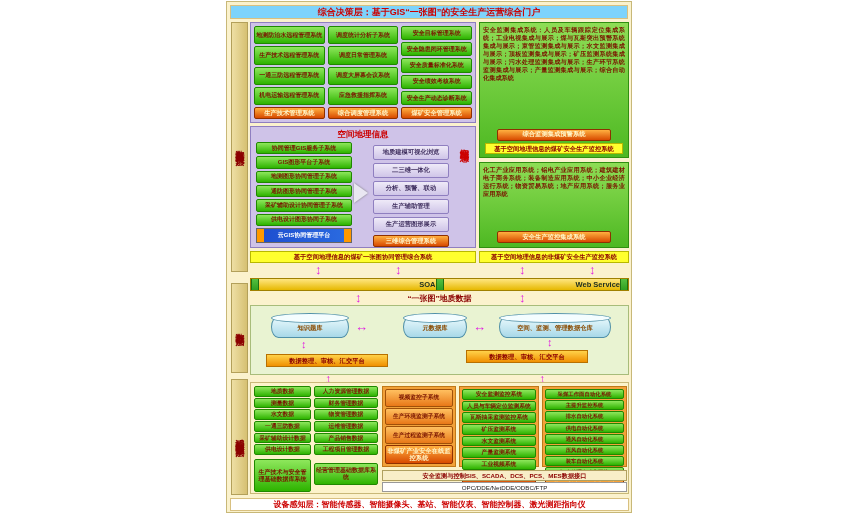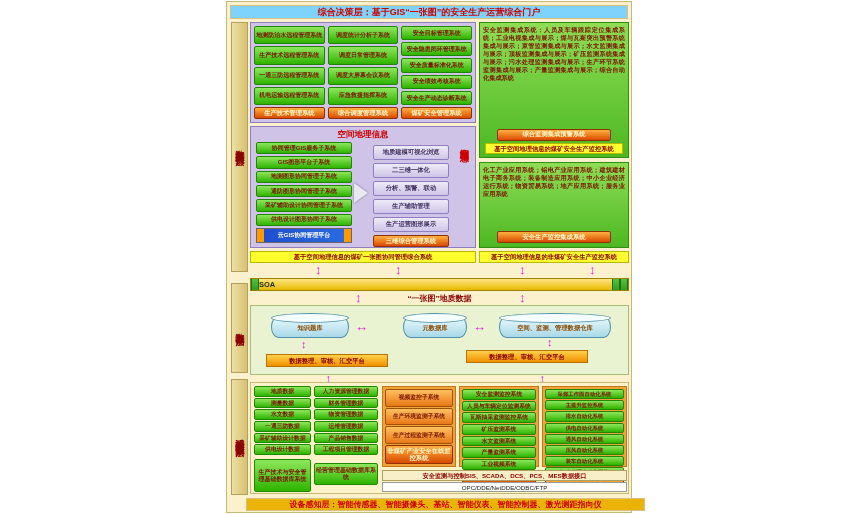--- a/index.html
+++ b/index.html
@@ -61,21 +61,21 @@
   .banner-left{position:absolute;left:23px;top:249px;width:226px;height:12px;}
   .banner-right{position:absolute;left:252px;top:249px;width:150px;height:12px;}
 
   .av,.ah{position:absolute;color:#e01ee0;font-weight:bold;font-size:13px;line-height:1;}
   .av::before{content:"↕";}
   .ah::before{content:"↔";}
 
   .soa-bar{position:absolute;left:23px;top:276px;width:379px;height:13px;
     background:linear-gradient(180deg,#ffe680,#e6b800);border:1px solid #a08000;display:flex;}
   .bus-cap{width:8px;background:linear-gradient(180deg,#55c040,#2f9f20);border-left:1px solid #1d7012;border-right:1px solid #1d7012;}
-  .soa-label{flex:1;text-align:left;font-size:7.5px;font-weight:bold;color:#203020;line-height:11px;}
+  .soa-label{flex:1;text-align:right;font-size:7.5px;font-weight:bold;color:#203020;line-height:11px;}
   .svc-platform{position:absolute;left:23px;top:291px;width:379px;text-align:center;color:#8b0000;font-weight:bold;font-size:8px;}
 
   .storage{position:absolute;left:23px;top:303px;width:379px;height:70px;background:#e9f3d2;border:1px solid #a8bc7a;}
   .cyl{position:absolute;background:linear-gradient(180deg,#eafafd,#a8d8e8);border:1px solid #5090a8;
     border-radius:8px/12px;color:#8a4a00;font-weight:bold;font-size:6.3px;display:flex;align-items:center;
     justify-content:center;text-align:center;padding:2px 3px 0 3px;line-height:1.1;}
   .cyl::before{content:"";position:absolute;left:-1px;right:-1px;top:-4px;height:8px;border-radius:50%;
     background:#f4fdff;border:1px solid #5090a8;}
   .cyl1{left:20px;top:10px;width:78px;height:22px;}
   .cyl2{left:152px;top:10px;width:64px;height:22px;}
@@ -106,22 +106,22 @@
   .bcol3{left:131px;top:3px;width:74px;height:81px;}
   .bcol4{left:208px;top:3px;width:80px;height:81px;}
   .bcol5{left:291px;top:3px;width:85px;height:81px;}
   .bcol5 .bitems>.g-item{font-size:5.4px;}
   .bpanel .o-item{min-height:13px;}
   .iface-bar{position:absolute;left:131px;top:87px;width:245px;height:11px;background:#f8eec8;
     border:1px solid #b0a060;color:#8b0000;font-weight:bold;font-size:6.2px;text-align:center;line-height:10px;}
   .proto-bar{position:absolute;left:131px;top:99px;width:245px;height:10px;background:#ffffff;
     border:1px solid #999999;color:#222222;font-size:6.2px;text-align:center;line-height:9px;}
 
-  .device-bar{position:absolute;left:3px;top:496px;width:399px;height:13px;background:#eab308;
-    border:1px solid #d8c080;color:#cc0000;font-weight:bold;font-size:8px;text-align:center;line-height:12px;margin-left:16px;}
+  .device-bar{position:absolute;left:3px;top:496px;width:399px;height:13px;background:#ffffff;
+    border:1px solid #d8c080;color:#cc0000;font-weight:bold;font-size:8px;text-align:center;line-height:12px;}
 </style>
 </head>
 <body>
 
 <div class="diagram">
 
   <div class="top-banner">综合决策层：基于GIS“一张图”的安全生产运营综合门户</div>
 
   <div class="vlabel vl1">数据整合与执行层</div>
   <div class="vlabel vl2">数据存储层</div>
@@ -201,20 +201,21 @@
 
   <span class="av a-r1a"></span>
   <span class="av a-r1b"></span>
   <span class="av a-r1c"></span>
   <span class="av a-r1d"></span>
 
   <div class="soa-bar">
     <span class="bus-cap"></span>
     <span class="soa-label">SOA</span>
     <span class="bus-cap"></span>
+    <span class="soa-label">Web Service</span>
     <span class="bus-cap"></span>
   </div>
 
   <span class="av a-r2a"></span>
   <div class="svc-platform">“一张图”地质数据</div>
   <span class="av a-r2b"></span>
 
   <div class="storage">
     <div class="cyl cyl1">知识题库</div>
     <span class="ah ah1"></span>

